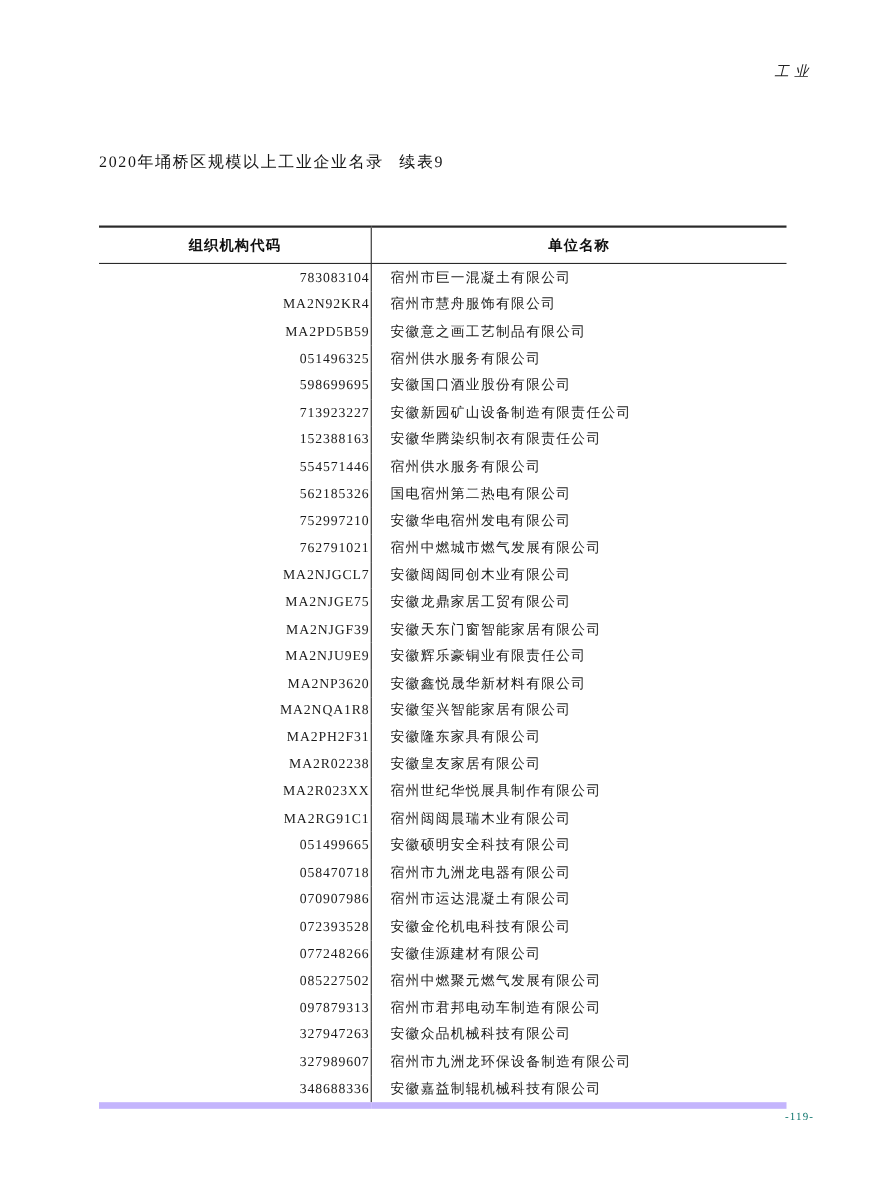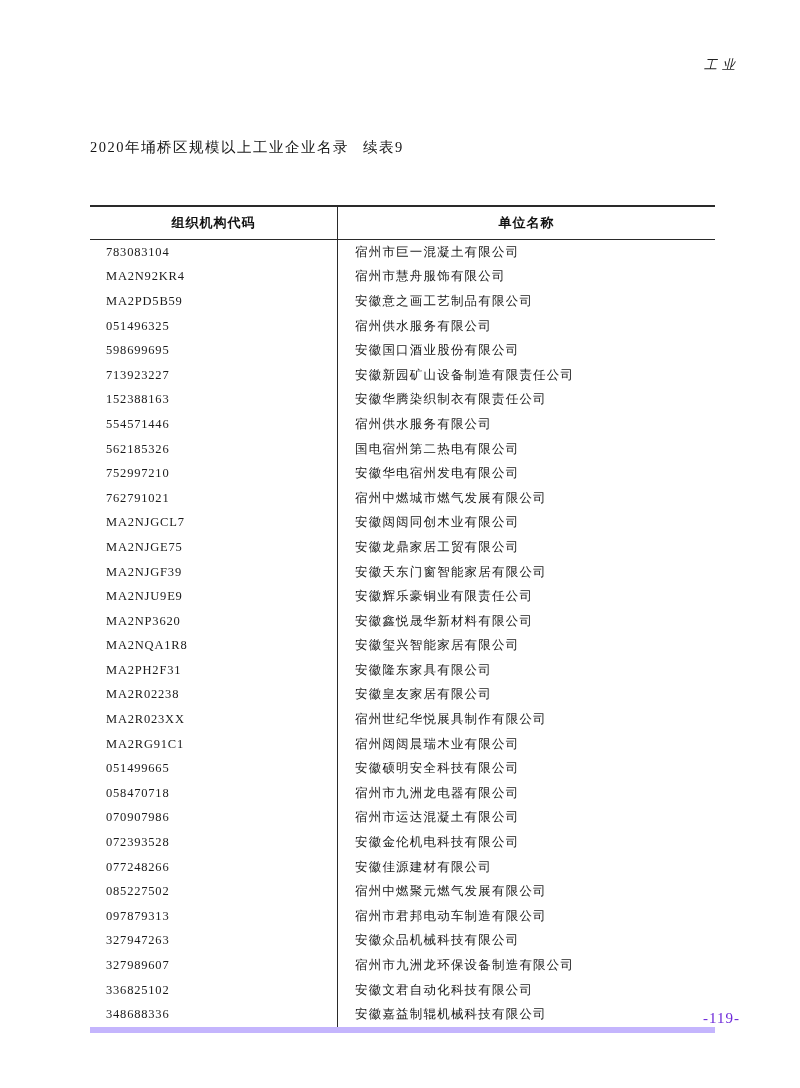--- a/index.html
+++ b/index.html
@@ -68,35 +68,36 @@
     height: 22.6px;
     font-size: 12.5px;
     vertical-align: middle;
     color: #1a1a1a;
     white-space: nowrap;
     overflow: hidden;
   }
   .list-table tbody td.code-cell {
     padding-left: 16px;
     letter-spacing: 0.8px;
+    text-align: right;
   }
   .list-table tbody td.name-cell {
     padding-left: 17px;
     letter-spacing: 1.2px;
   }
   .list-table tbody tr:last-child td {
     border-bottom: 6px solid #c4b5fd;
   }
   .page-number {
     position: absolute;
     right: 92px;
     top: 1010px;
-    font-size: 15px;
+    font-size: 10px;
     letter-spacing: 1px;
-    color: #6d28d9;
+    color: #0f766e;
   }
 </style>
 </head>
 <body>
 
 <div class="page">
 
   <div class="corner-label">工业</div>
 
   <div class="doc-title">
@@ -225,24 +226,20 @@
         </tr>
         <tr>
           <td class="code-cell">327947263</td>
           <td class="name-cell">安徽众品机械科技有限公司</td>
         </tr>
         <tr>
           <td class="code-cell">327989607</td>
           <td class="name-cell">宿州市九洲龙环保设备制造有限公司</td>
         </tr>
         <tr>
-          <td class="code-cell">336825102</td>
-          <td class="name-cell">安徽文君自动化科技有限公司</td>
-        </tr>
-        <tr>
           <td class="code-cell">348688336</td>
           <td class="name-cell">安徽嘉益制辊机械科技有限公司</td>
         </tr>
       </tbody>
   </table>
 
   <div class="page-number">-119-</div>
 
 </div>
 

